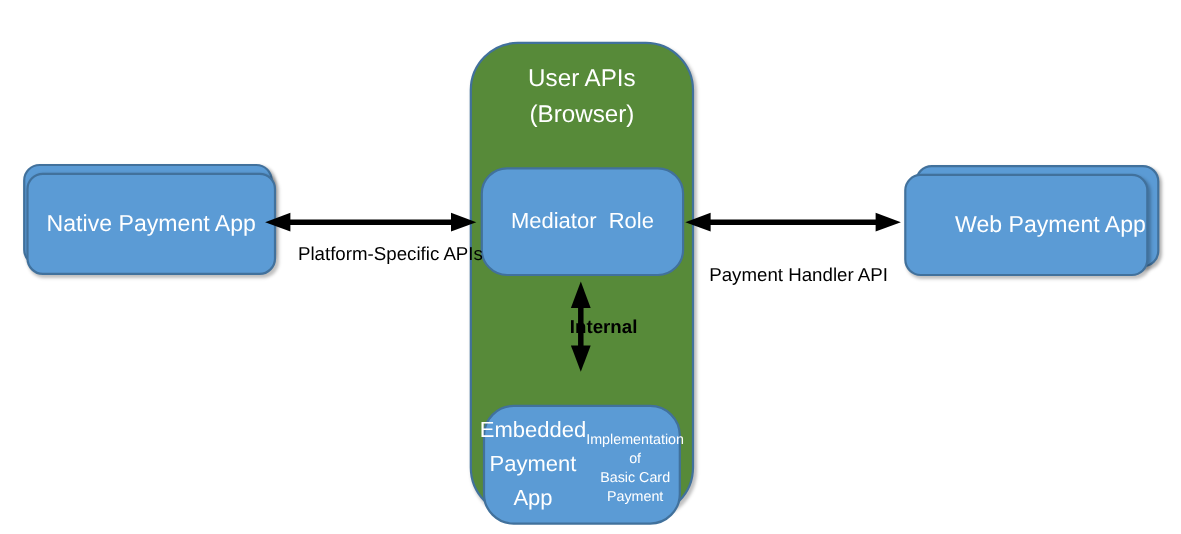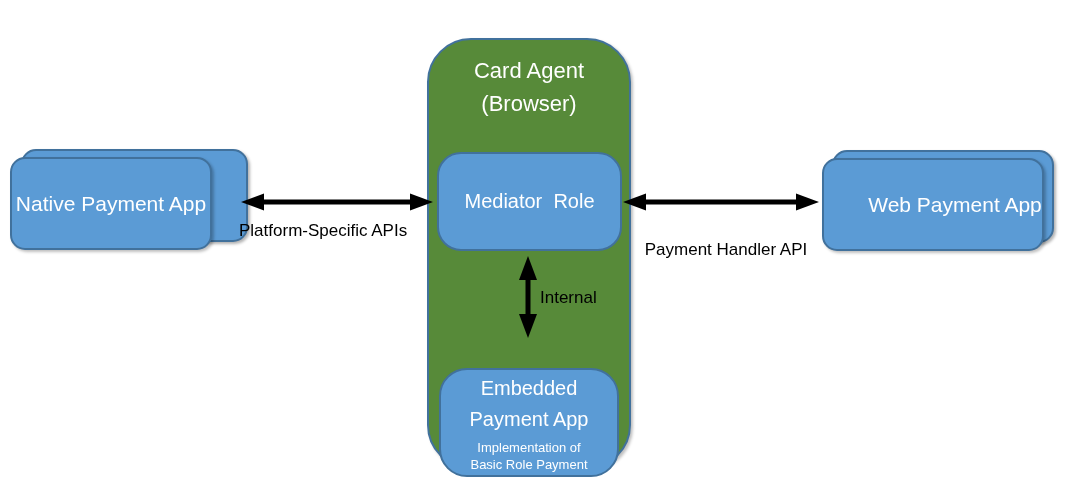--- a/index.html
+++ b/index.html
@@ -48,21 +48,21 @@
   }
 
   
   .inner-box{
     position:absolute;
     background:var(--blue-fill);
     border:2px solid var(--blue-border);
     box-sizing:border-box;
     color:var(--box-text-color);
     display:flex;
-    flex-direction:column;
+    flex-direction:row;
     align-items:center;
     justify-content:center;
     text-align:center;
   }
   .mediator-box{
     left:437px; top:152px;
     width:185px; height:99px;
     border-radius:24px;
   }
   .embedded-box{
@@ -91,67 +91,67 @@
     border-radius:15px;
     display:flex;
     align-items:center;
     justify-content:center;
     color:var(--box-text-color);
     font-size:21px;
     text-align:center;
     box-shadow:2px 2px 3px rgba(0,0,0,0.25);
   }
   .native-back{left:21px; top:149px; width:227px; height:93px;}
-  .native-front{left:10px; top:157px; width:202px; height:93px;}
+  .native-front{left:24px; top:157px; width:227px; height:93px;}
   .web-back{left:832px; top:150px; width:222px; height:93px;}
   .web-front{left:822px; top:158px; width:222px; height:93px;padding-left:44px;}
 
   
   .arrow-svg{position:absolute; display:block;}
   .arrow-svg line{stroke:var(--arrow-color); stroke-width:5;}
   .arrow-svg polygon{fill:var(--arrow-color);}
 
   
   .edge-label{
     position:absolute;
     color:var(--label-color);
     font-size:17px;
   }
-  .label-platform{left:239px; top:221px; width:200px; text-align:left;}
+  .label-platform{left:239px; top:221px; width:200px; text-align:right;}
   .label-handler{left:626px; top:240px; width:200px; text-align:center;}
-  .label-internal{left:540px; top:288px;}
+  .label-internal{left:518px; top:288px;font-weight:bold;}
 </style>
 </head>
 <body>
 
 <div class="canvas">
 
   <div class="green-box"></div>
-  <div class="green-title pre">Card Agent
+  <div class="green-title pre">User APIs
 (Browser)</div>
 
   <div class="stack-back native-back"></div>
   <div class="stack-front native-front">
     <span class="pre">Native Payment App</span>
   </div>
 
   <div class="stack-back web-back"></div>
   <div class="stack-front web-front">
     <span class="pre">Web Payment App</span>
   </div>
 
   <div class="inner-box mediator-box">
     <div class="inner-title pre">Mediator  Role</div>
   </div>
 
   <div class="inner-box embedded-box">
     <div class="inner-title pre">Embedded
 Payment App</div>
     <div class="inner-sub pre">Implementation of
-Basic Role Payment</div>
+Basic Card Payment</div>
   </div>
 
   <svg class="arrow-svg" style="left:240px; top:192px;" width="194" height="20" viewBox="0 0 194 20">
     <line x1="20" y1="10" x2="174" y2="10"></line>
     <polygon points="1,10 24,1.5 24,18.5"></polygon>
     <polygon points="193,10 170,1.5 170,18.5"></polygon>
   </svg>
 
   <svg class="arrow-svg" style="left:622px; top:192px;" width="198" height="20" viewBox="0 0 198 20">
     <line x1="20" y1="10" x2="178" y2="10"></line>

